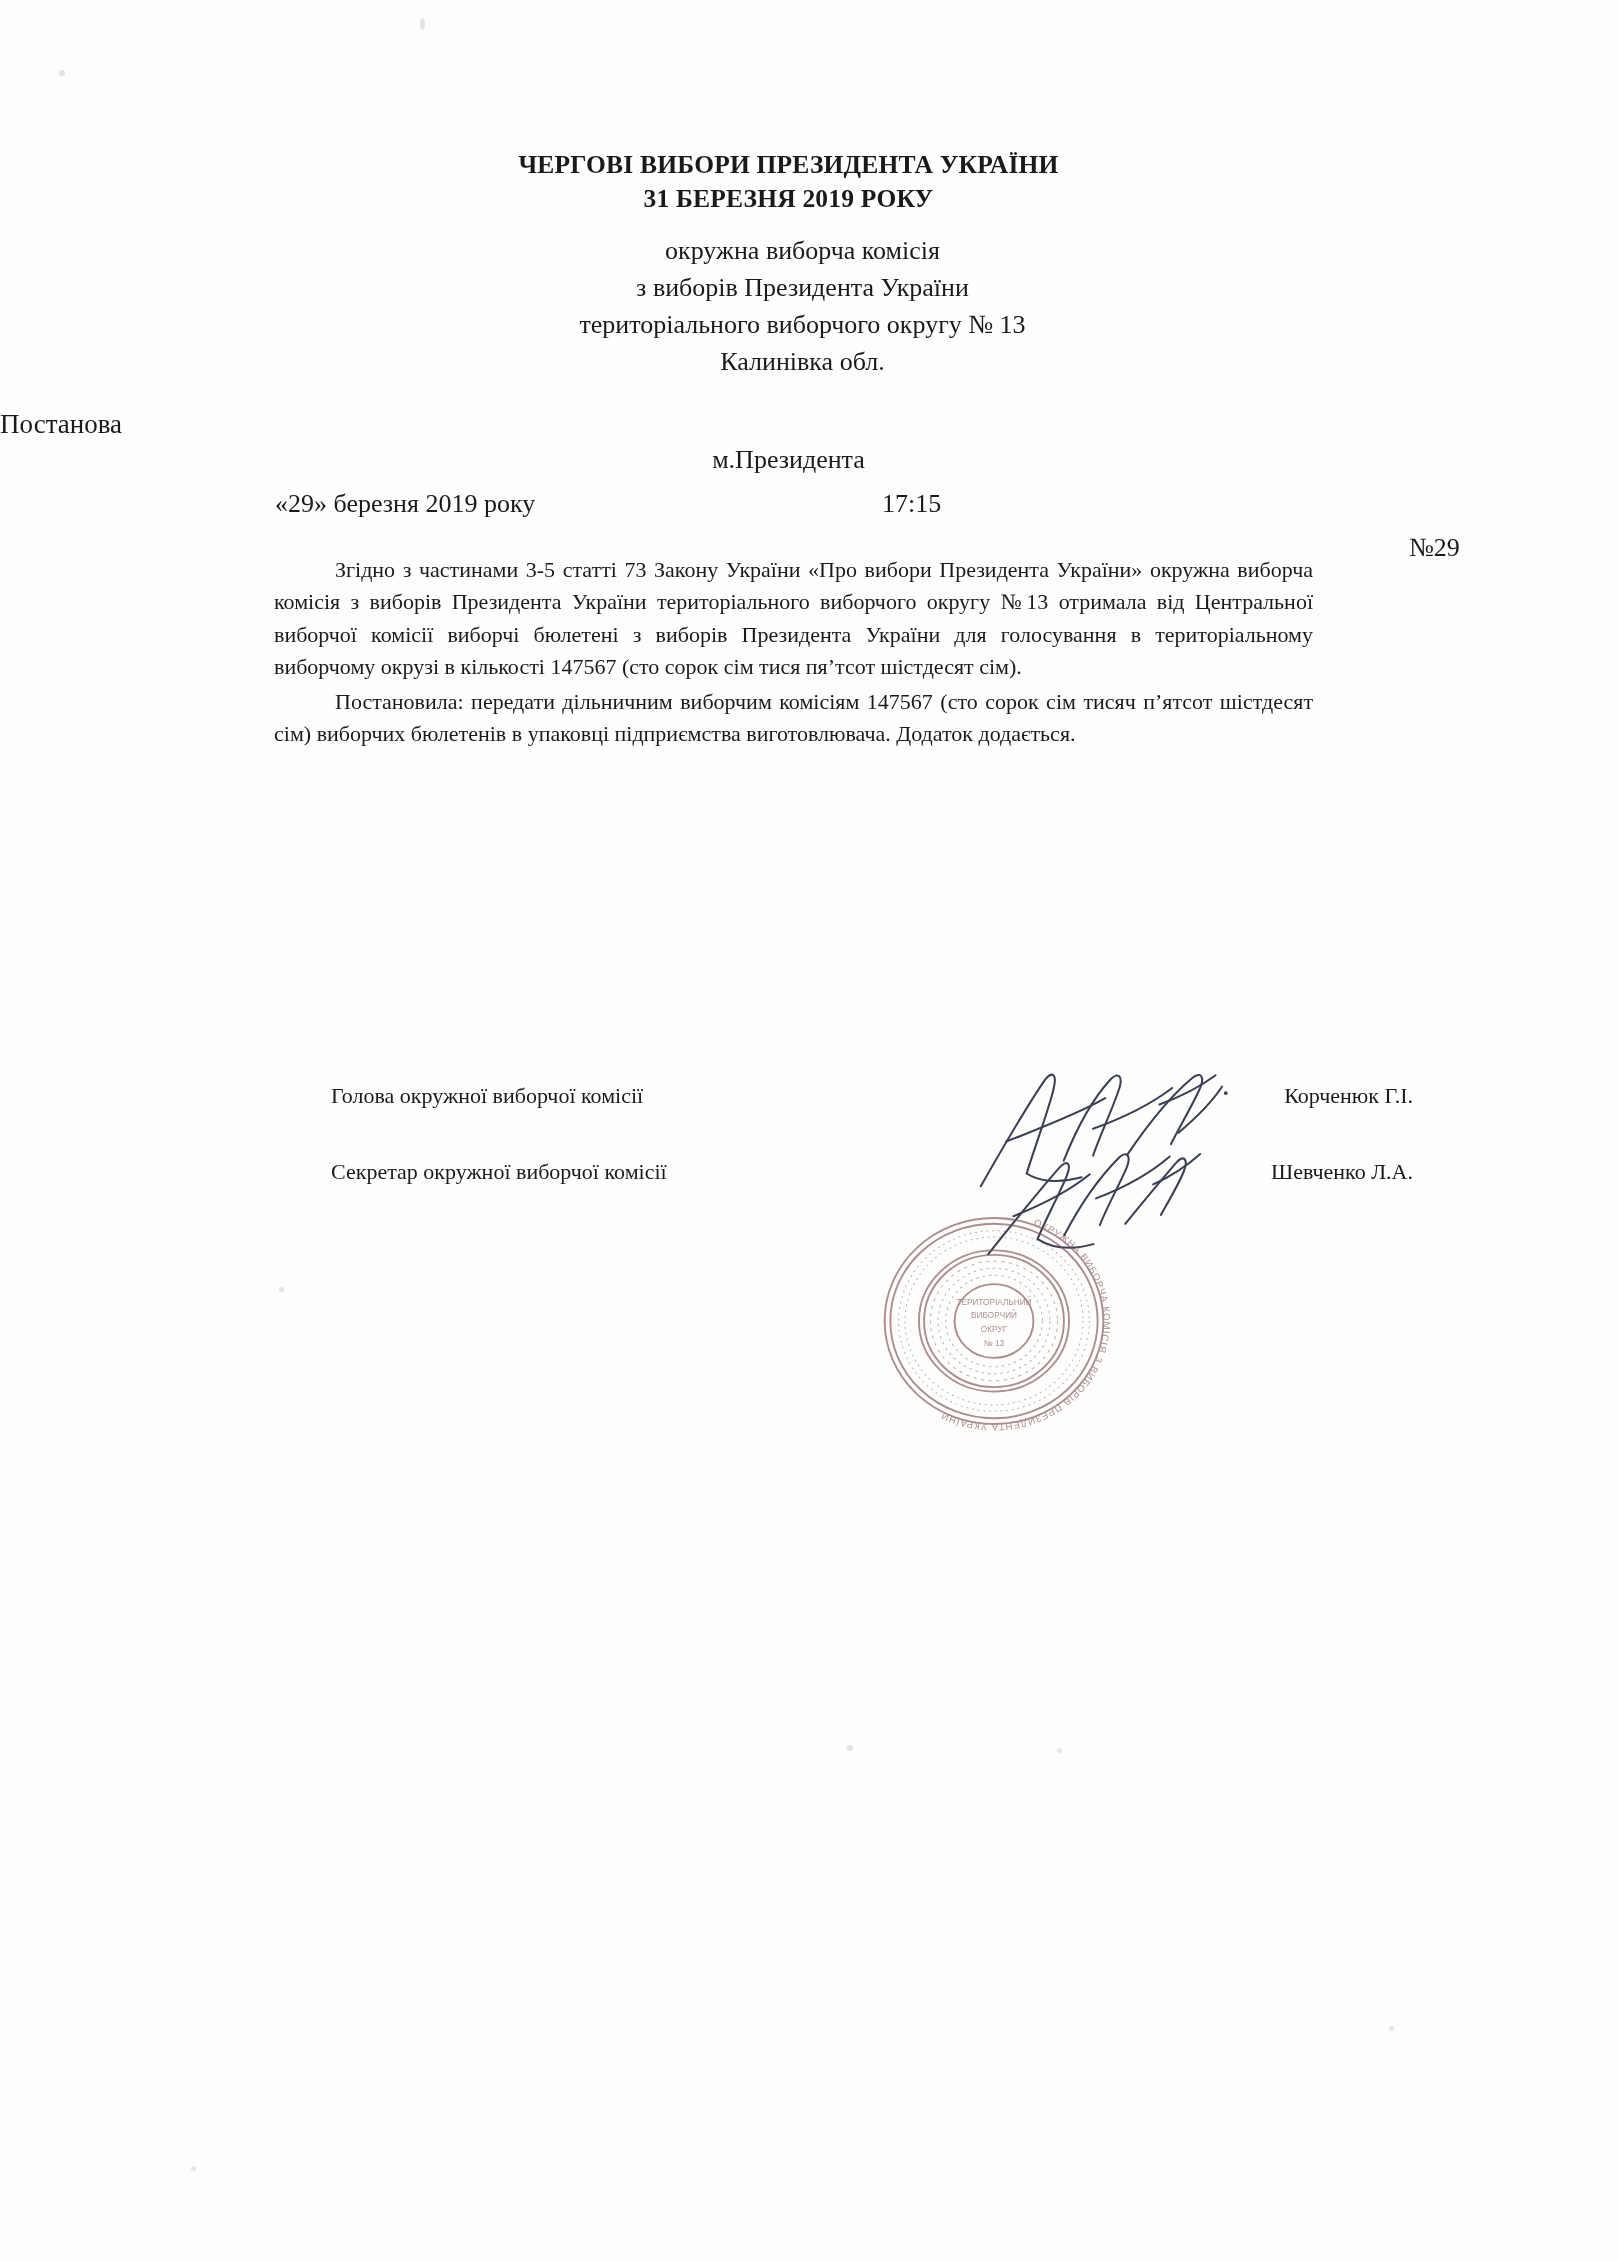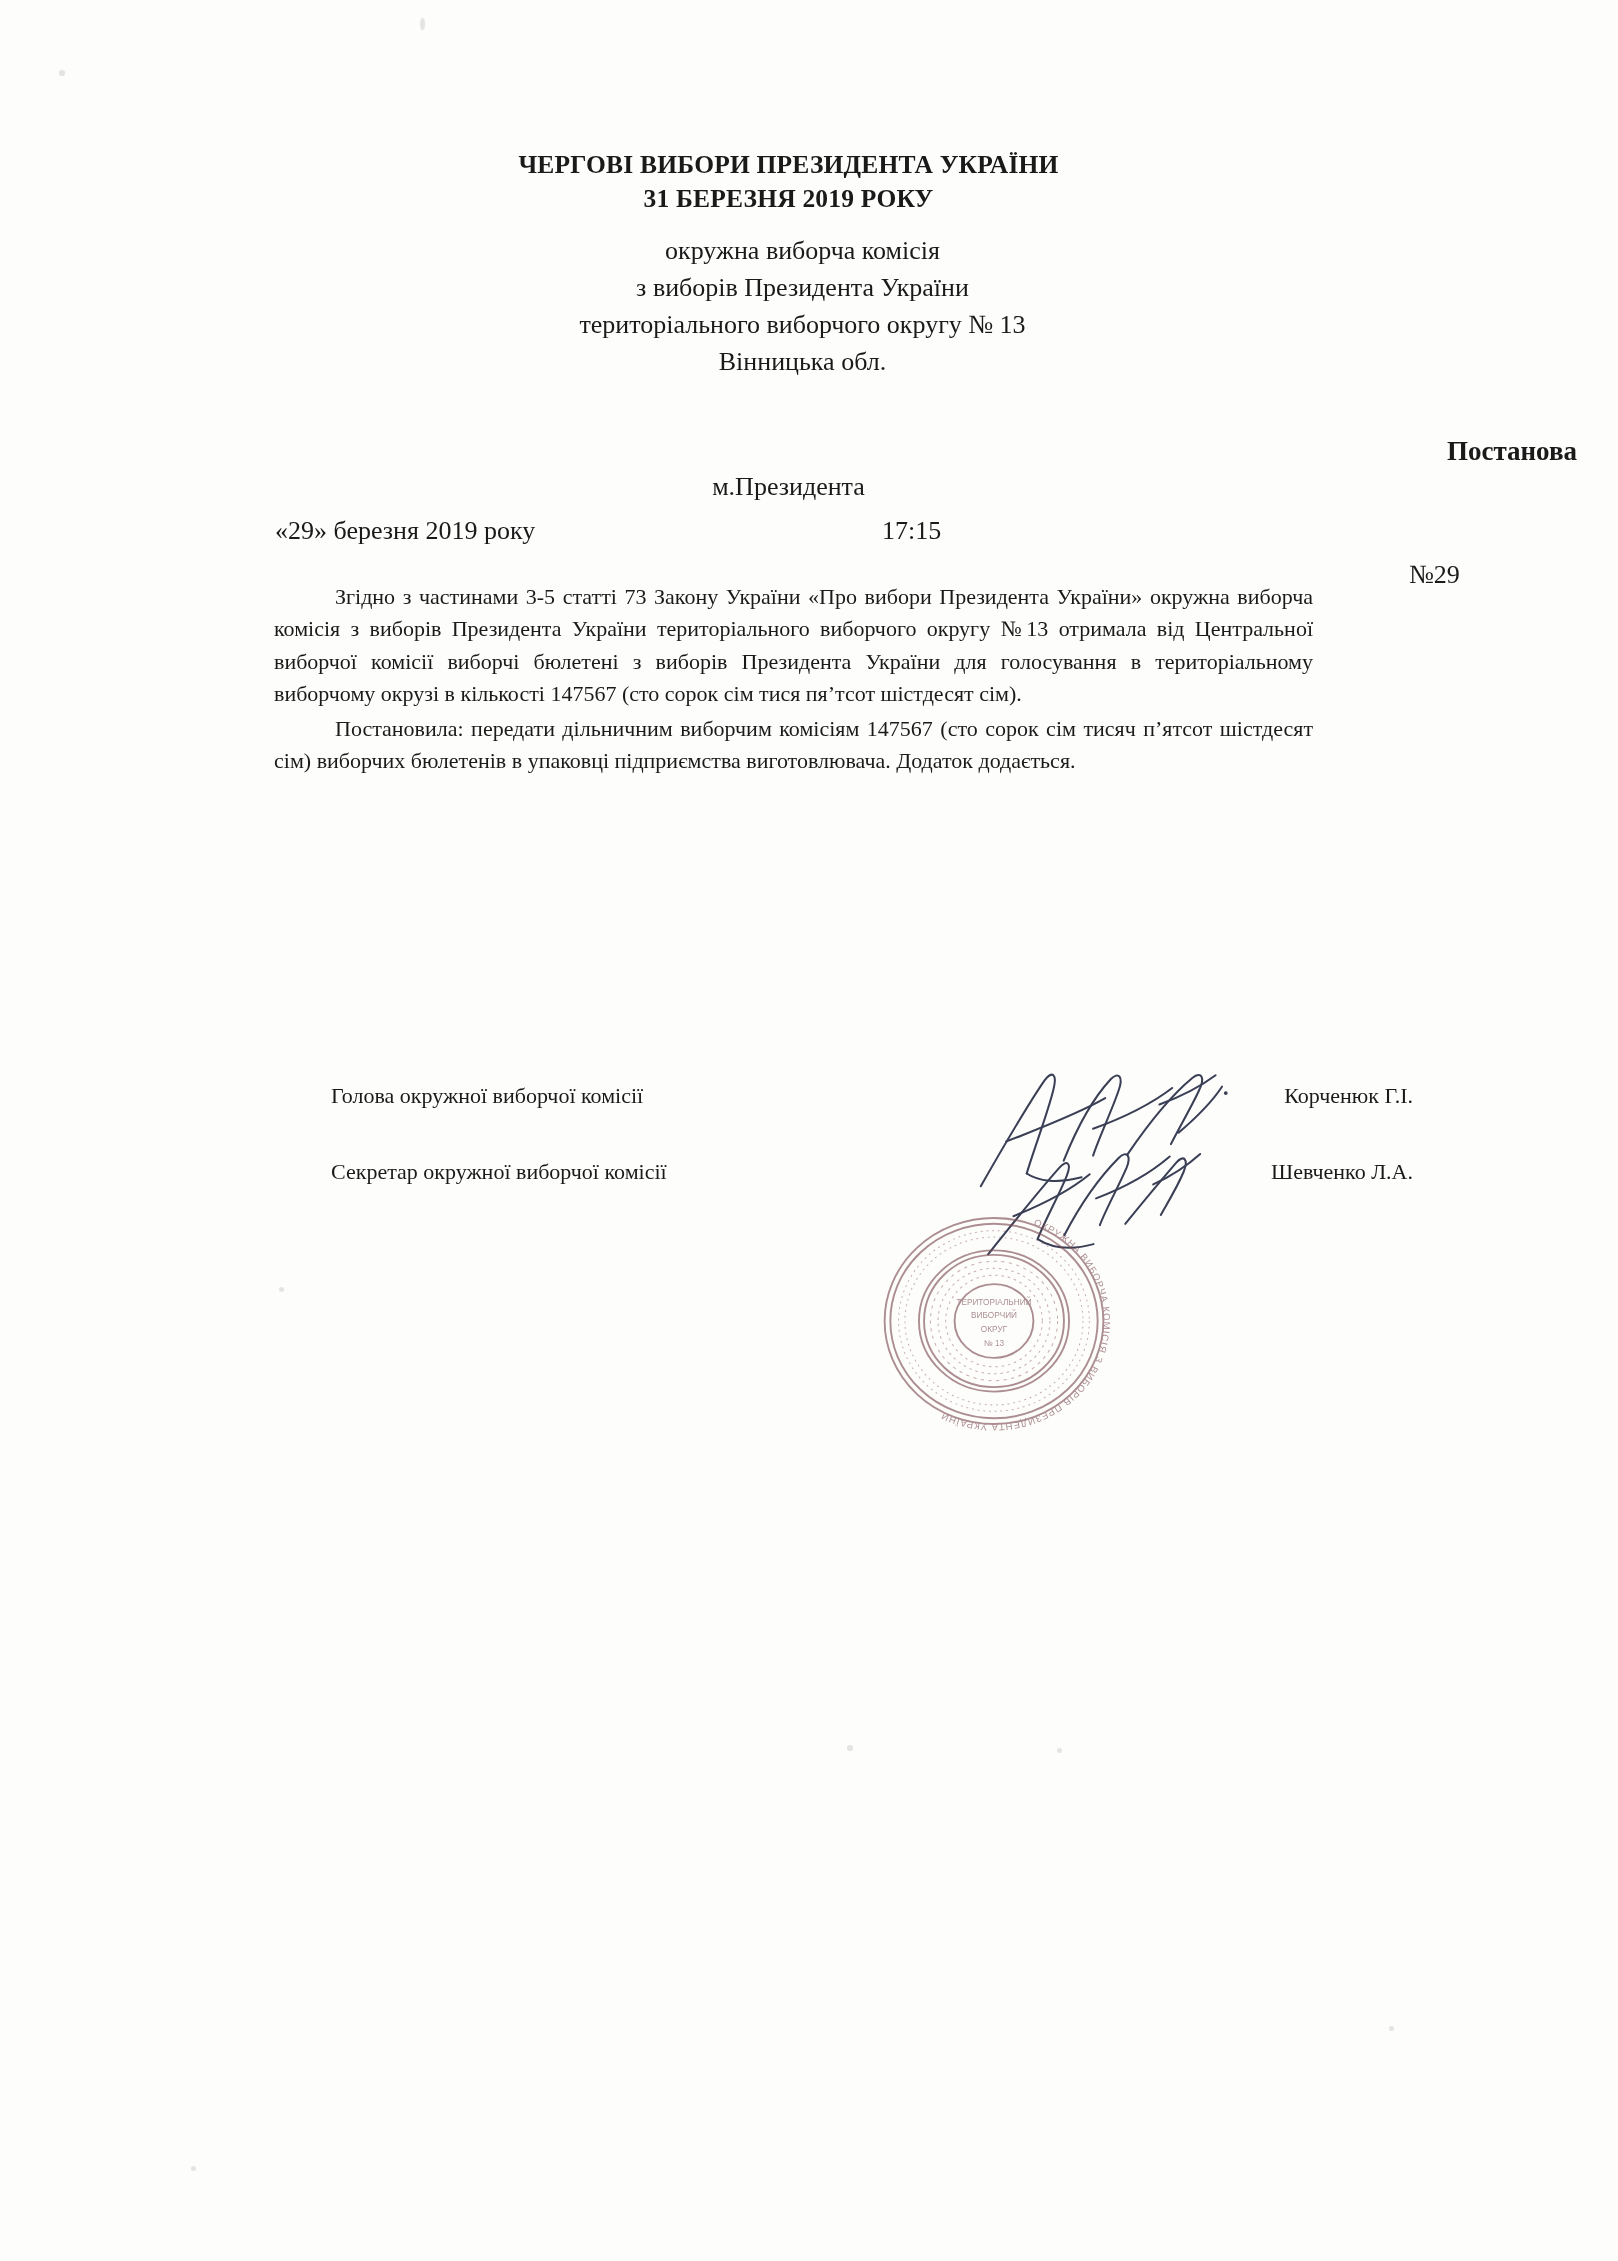--- a/index.html
+++ b/index.html
@@ -44,24 +44,24 @@
     line-height: 1.32;
   }
   .subtitle-block {
     text-align: center;
     margin-top: 18px;
     font-size: 26px;
     line-height: 1.42;
     padding-left: 28px;
   }
   .postanova {
-    text-align: right;
-    font-weight: bold;
+    text-align: left;
+    font-weight: normal;
     font-size: 27px;
-    margin-top: 55px;
+    margin-top: 28px;
   }
   .city {
     text-align: center;
     font-size: 26px;
     margin-top: 5.1px;
   }
   .meta-row {
     position: relative;
     margin-top: 14px;
     height: 37px;
@@ -152,21 +152,21 @@
 
     <div class="header-block">
       <div class="title-line">ЧЕРГОВІ ВИБОРИ ПРЕЗИДЕНТА УКРАЇНИ</div>
       <div class="title-line">31 БЕРЕЗНЯ 2019 РОКУ</div>
     </div>
 
     <div class="subtitle-block">
       <div>окружна виборча комісія</div>
       <div>з виборів Президента України</div>
       <div>територіального виборчого округу № 13</div>
-      <div>Вінницька обл.</div>
+      <div>Калинівка обл.</div>
     </div>
 
     <div class="postanova">Постанова</div>
     <div class="city">м.Президента</div>
 
     <div class="meta-row">
       <span class="meta-date">«29» березня 2019 року</span>
       <span class="meta-time">17:15</span>
       <span class="meta-num">№29</span>
     </div>

